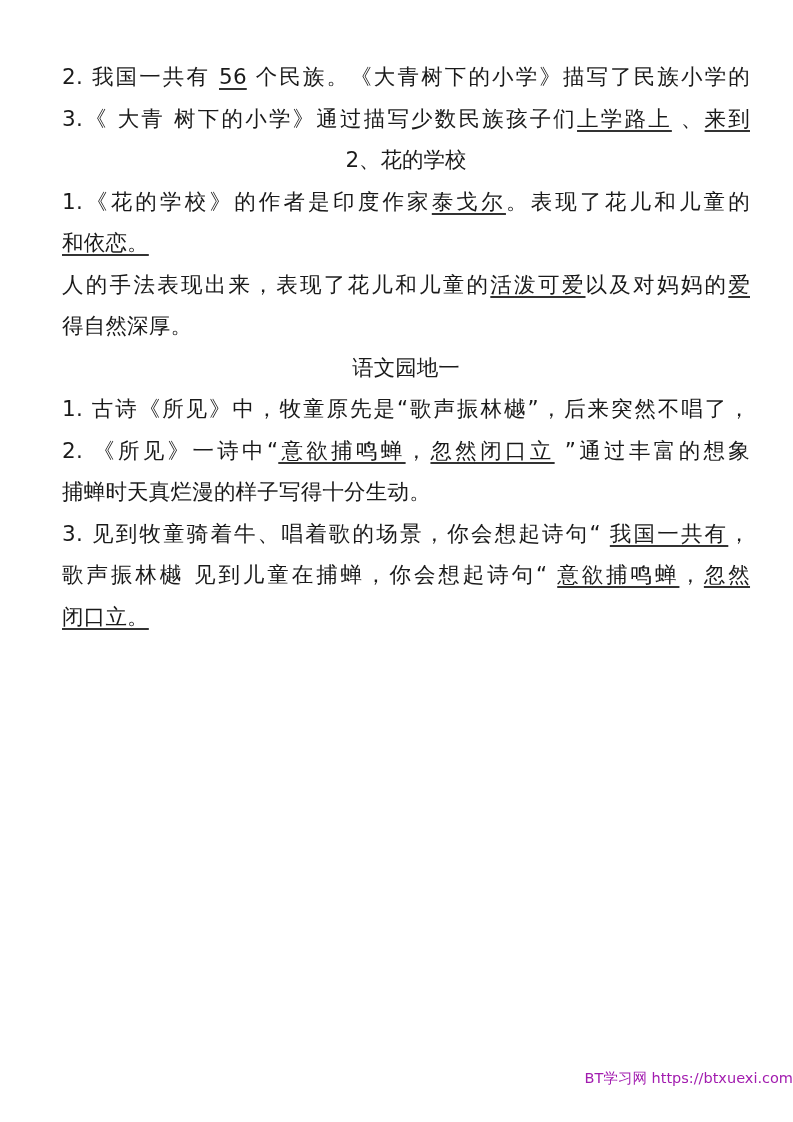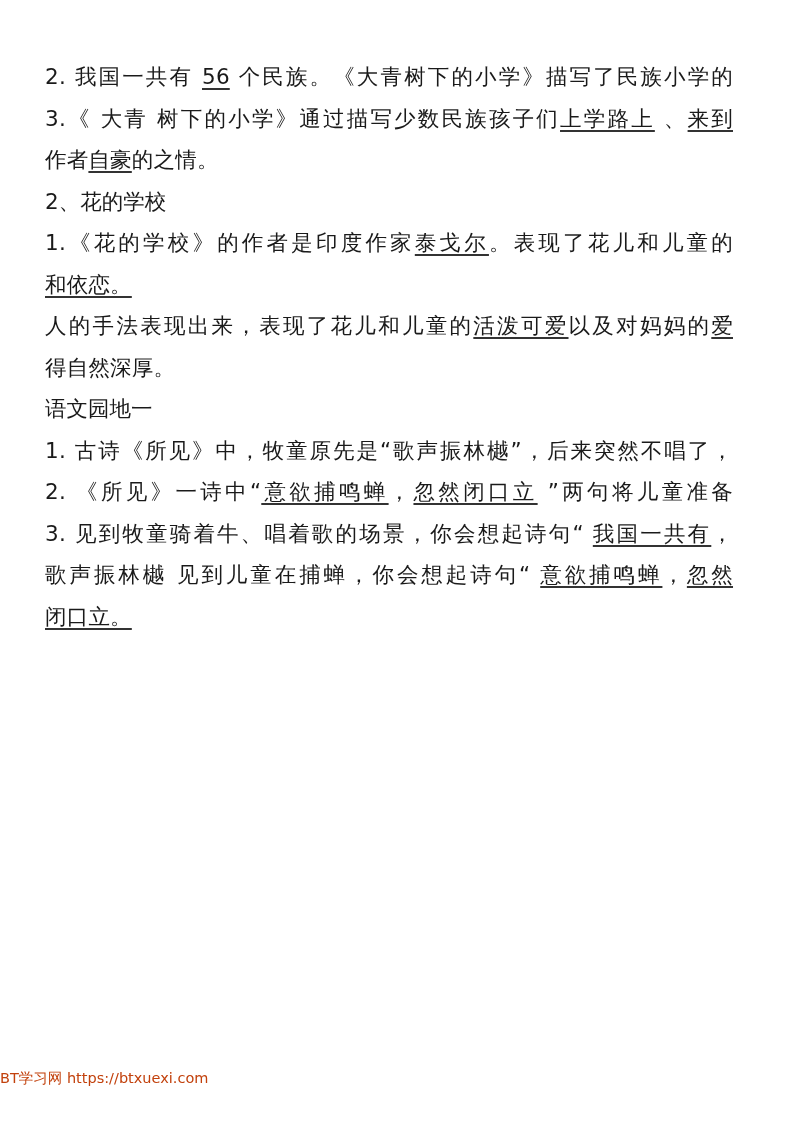--- a/index.html
+++ b/index.html
@@ -10,73 +10,74 @@
     body {
       width: 793px;
       height: 1122px;
       position: relative;
       overflow: hidden;
       font-family: "DejaVu Sans", "Liberation Sans", sans-serif;
       color: #1a1a1a;
     }
     .page {
       position: absolute;
-      left: 45px;
+      left: 62px;
       top: 56px;
       width: 688px;
     }
     .line {
       font-size: 21.5px;
       line-height: 41.5px;
       height: 41.5px;
       white-space: nowrap;
       letter-spacing: 0.2px;
     }
     .line.justify {
       text-align: justify;
       text-align-last: justify;
     }
     .heading {
       font-size: 21.5px;
       line-height: 41.5px;
       height: 41.5px;
+      text-align: center;
       white-space: nowrap;
     }
     .u {
       text-decoration: underline;
       text-decoration-thickness: 1.5px;
       text-underline-offset: 4px;
       text-decoration-color: #333;
     }
     .footer {
       position: absolute;
       left: 0;
       width: 793px;
       top: 1069px;
-      text-align: left;
+      text-align: right;
       font-size: 14.5px;
-      color: #c2410c;
+      color: #a21caf;
       font-family: "DejaVu Sans", "Liberation Sans", sans-serif;
     }
   </style>
 </head>
 <body>
 
 <div class="page">
   <div id="content">
       <div class="line justify"><span>2. 我国一共有 </span><span class="u">56</span><span> 个民族。《大青树下的小学》描写了民族小学的</span></div>
       <div class="line justify"><span>3.《 大青 树下的小学》通过描写少数民族孩子们</span><span class="u">上学路上</span><span> 、</span><span class="u">来到</span></div>
-      <div class="line"><span>作者</span><span class="u">自豪</span><span>的之情。</span></div>
       <div class="heading">2、花的学校</div>
       <div class="line justify"><span>1.《花的学校》的作者是印度作家</span><span class="u">泰戈尔</span><span>。表现了花儿和儿童的</span></div>
       <div class="line"><span class="u">和依恋。 </span></div>
       <div class="line justify"><span>人的手法表现出来，表现了花儿和儿童的</span><span class="u">活泼可爱</span><span>以及对妈妈的</span><span class="u">爱</span></div>
       <div class="line"><span>得自然深厚。</span></div>
       <div class="heading">语文园地一</div>
       <div class="line justify"><span>1. 古诗《所见》中，牧童原先是“歌声振林樾”，后来突然不唱了，</span></div>
-      <div class="line justify"><span>2. 《所见》一诗中“</span><span class="u">意欲捕鸣蝉</span><span>，</span><span class="u">忽然闭口立</span><span> ”两句将儿童准备</span></div>
+      <div class="line justify"><span>2. 《所见》一诗中“</span><span class="u">意欲捕鸣蝉</span><span>，</span><span class="u">忽然闭口立</span><span> ”通过丰富的想象</span></div>
+      <div class="line"><span>捕蝉时天真烂漫的样子写得十分生动。</span></div>
       <div class="line justify"><span>3. 见到牧童骑着牛、唱着歌的场景，你会想起诗句“ </span><span class="u">我国一共有</span><span>，</span></div>
       <div class="line justify"><span>歌声振林樾 见到儿童在捕蝉，你会想起诗句“ </span><span class="u">意欲捕鸣蝉</span><span>，</span><span class="u">忽然</span></div>
       <div class="line"><span class="u">闭口立。 </span></div>
     </div>
 </div>
 
 <div class="footer">BT学习网 https://btxuexi.com</div>
 
 </body></html>

